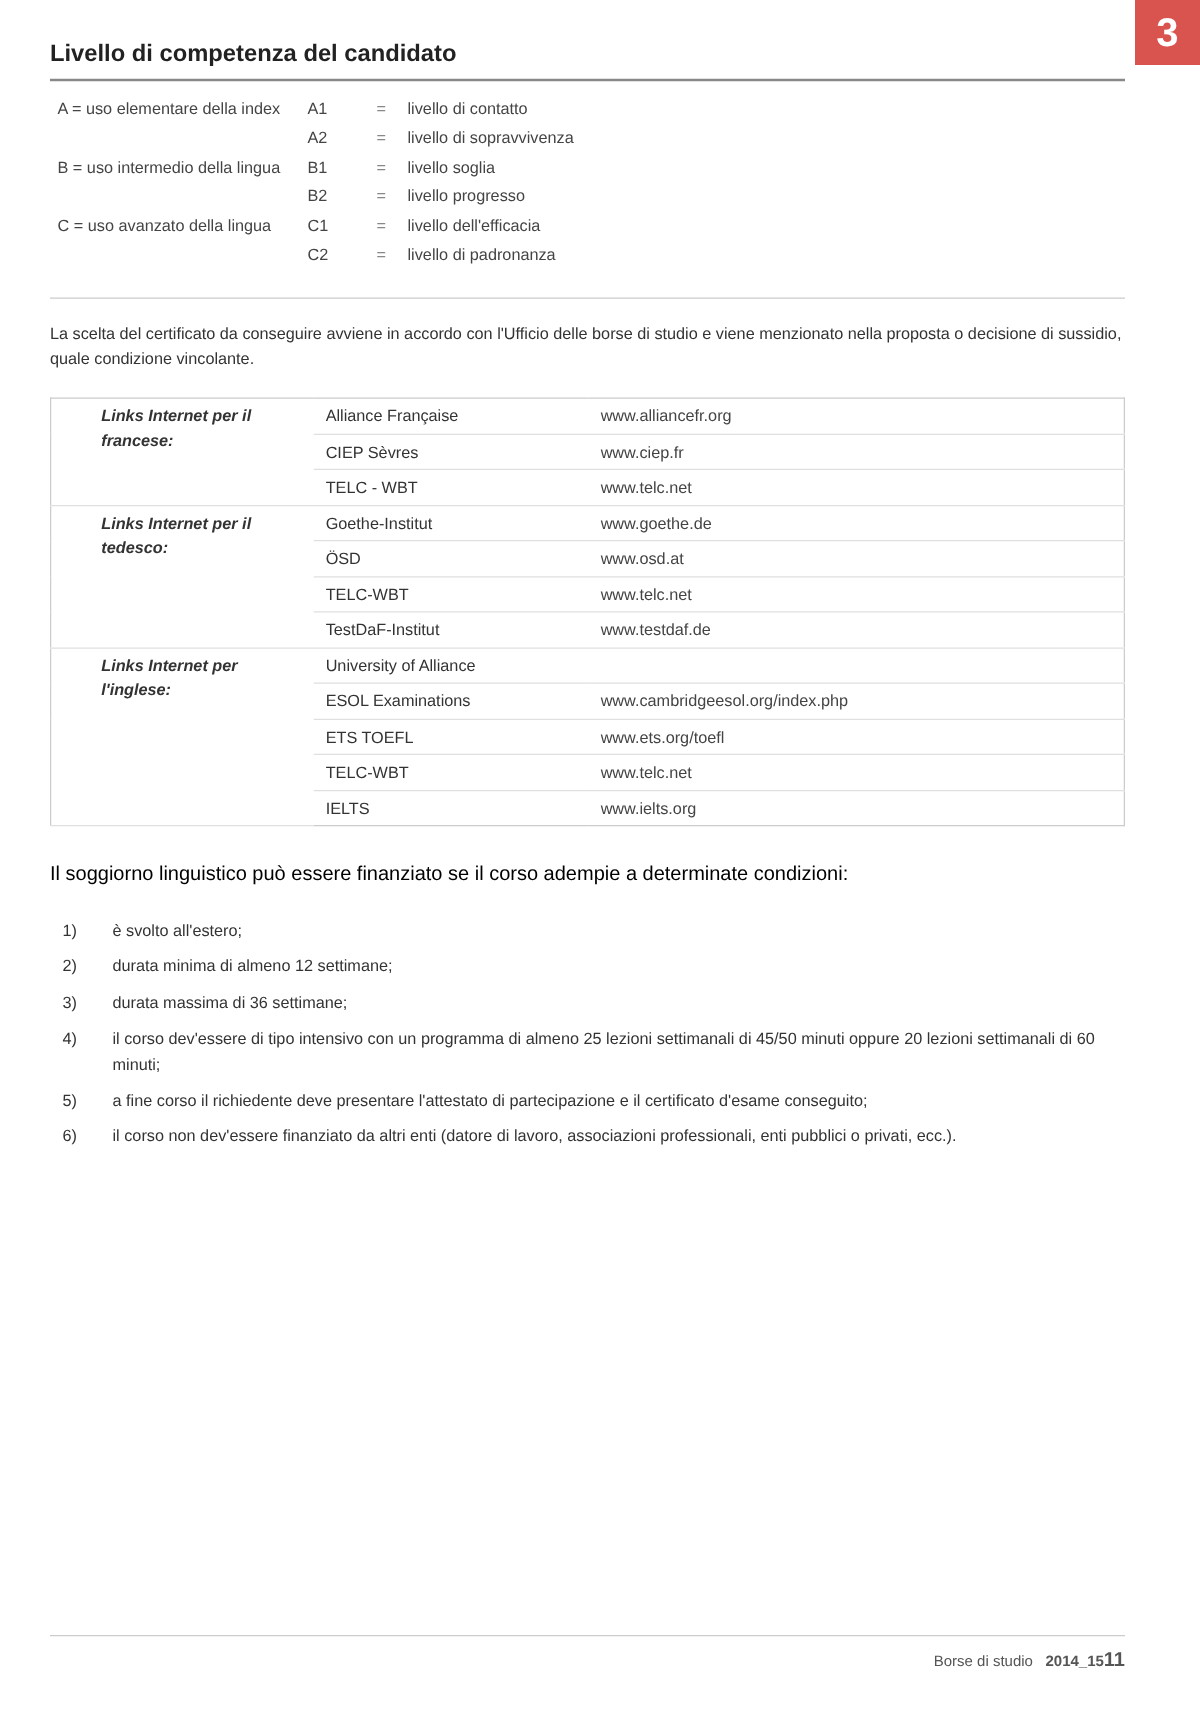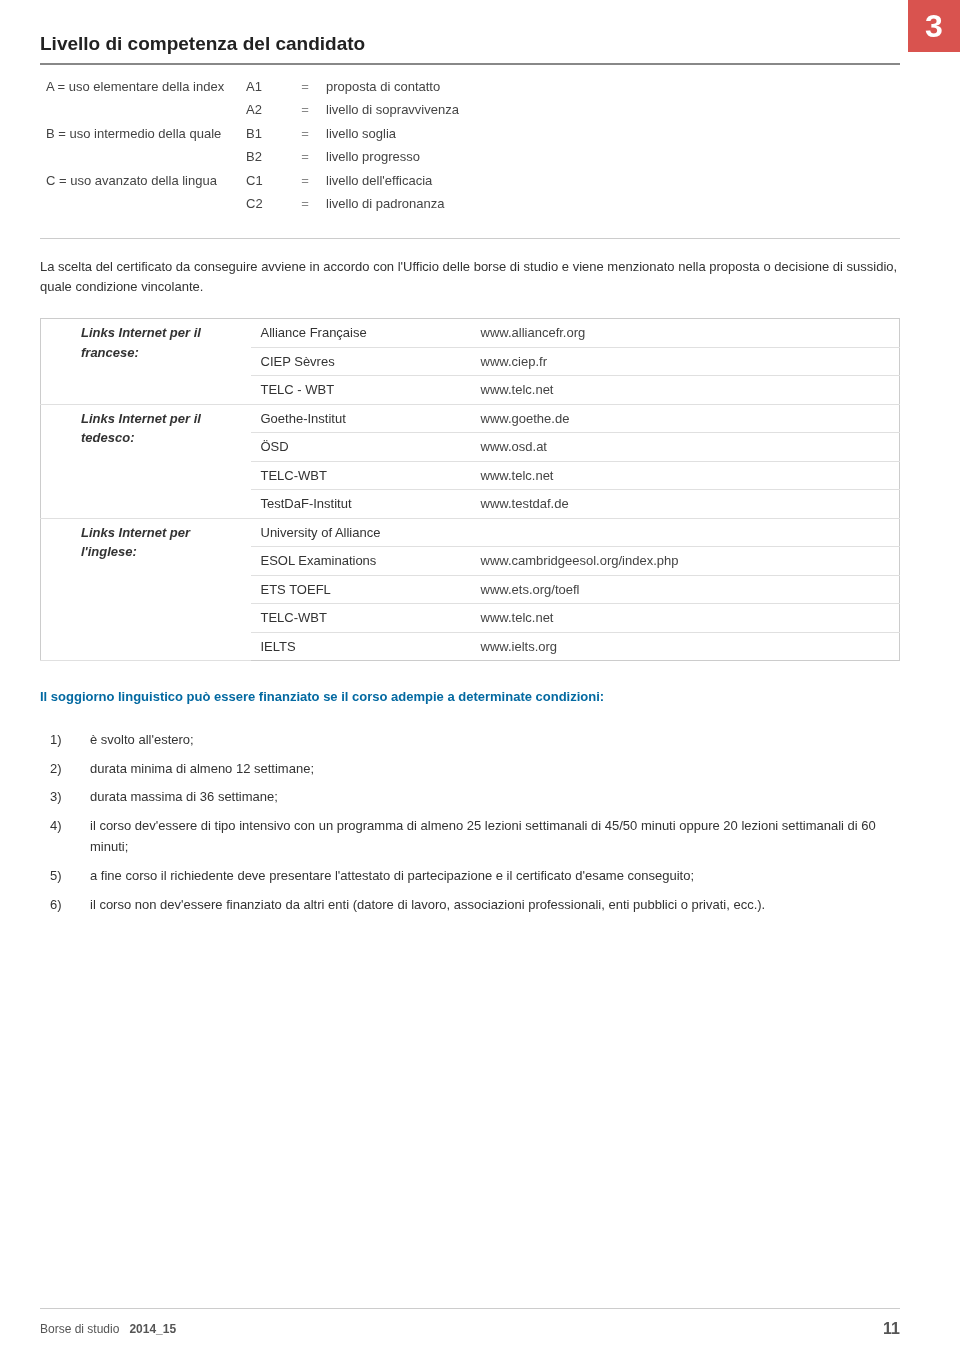--- a/index.html
+++ b/index.html
@@ -113,25 +113,24 @@
     .links-table .section-label {
       font-weight: bold;
       font-style: italic;
       color: #333;
     }
     .links-table tr.group-divider td {
       border-top: 1px solid #aaa;
     }
     
     .soggiorno-text {
-      font-size: 13px;
-      color: #0369a1;
+      font-size: 16px;
+      color: #000000;
       line-height: 1.6;
       margin-bottom: 22px;
-      font-weight: bold;
     }
     
     .numbered-list {
       margin-left: 0;
       padding-left: 0;
     }
     .list-item {
       display: flex;
       margin-bottom: 8px;
       font-size: 13px;
@@ -146,21 +145,21 @@
     .list-item .content {
       flex: 1;
     }
     
     .footer {
       position: absolute;
       bottom: 30px;
       left: 40px;
       right: 60px;
       display: flex;
-      justify-content: space-between;
+      justify-content: flex-end;
       align-items: center;
       border-top: 1px solid #ccc;
       padding-top: 8px;
     }
     .footer-left {
       font-size: 12px;
       color: #555;
     }
     .footer-right {
       font-size: 16px;
@@ -178,30 +177,30 @@
   </div>
 
   <div class="livello-section">
     <div class="livello-title">Livello di competenza del candidato</div>
     <table class="livello-table">
       <tbody id="livello-tbody">
           <tr>
     <td class="level-col">A = uso elementare della index</td>
     <td class="code-col">A1</td>
     <td class="eq-col">=</td>
-    <td class="desc-col">proposta di contatto</td>
+    <td class="desc-col">livello di contatto</td>
   </tr>
           <tr>
     <td class="level-col"></td>
     <td class="code-col">A2</td>
     <td class="eq-col">=</td>
     <td class="desc-col">livello di sopravvivenza</td>
   </tr>
           <tr>
-    <td class="level-col">B = uso intermedio della quale</td>
+    <td class="level-col">B = uso intermedio della lingua</td>
     <td class="code-col">B1</td>
     <td class="eq-col">=</td>
     <td class="desc-col">livello soglia</td>
   </tr>
           <tr>
     <td class="level-col"></td>
     <td class="code-col">B2</td>
     <td class="eq-col">=</td>
     <td class="desc-col">livello progresso</td>
   </tr>

